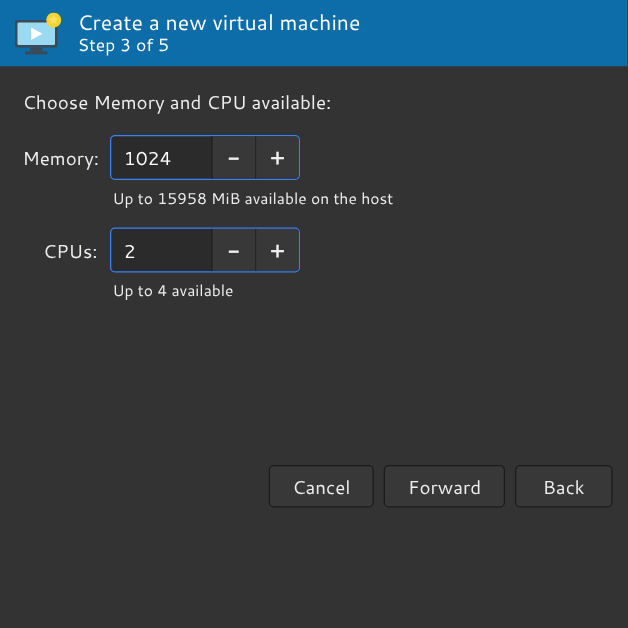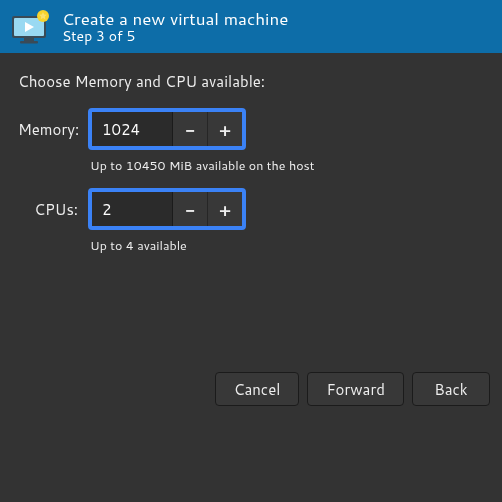--- a/index.html
+++ b/index.html
@@ -71,21 +71,21 @@
     text-align: right;
     color: #eeeeee;
     font-size: 15px;
     padding-right: 2px;
   }
   .spin {
     display: flex;
     width: 150px;
     height: 34px;
     background: #2b2b2b;
-    border: 4px solid #3b82f6;
+    border: 1px solid #3b82f6;
     border-radius: 4px;
     overflow: hidden;
   }
   .spin input {
     flex: 1;
     background: transparent;
     border: none;
     color: #ffffff;
     font-size: 15px;
     padding: 0 10px;
@@ -164,21 +164,21 @@
     <div class="intro">Choose Memory and CPU available:</div>
 
     <div class="form">
 
       <div class="label">Memory:</div>
       <div class="spin">
         <input type="text" value="1024" style="">
         <div class="spin-btn">−</div>
         <div class="spin-btn">+</div>
       </div>
-      <div class="hint">Up to 10450 MiB available on the host</div>
+      <div class="hint">Up to 15958 MiB available on the host</div>
 
       <div class="label">CPUs:</div>
       <div class="spin">
         <input type="text" value="2" style="">
         <div class="spin-btn">−</div>
         <div class="spin-btn">+</div>
       </div>
       <div class="hint">Up to 4 available</div>
 
     </div>

